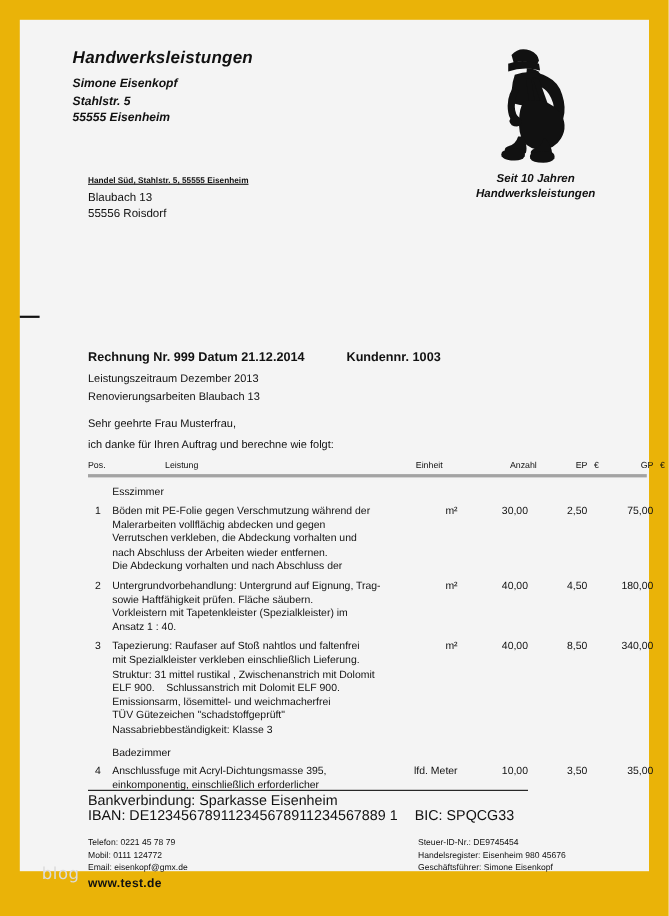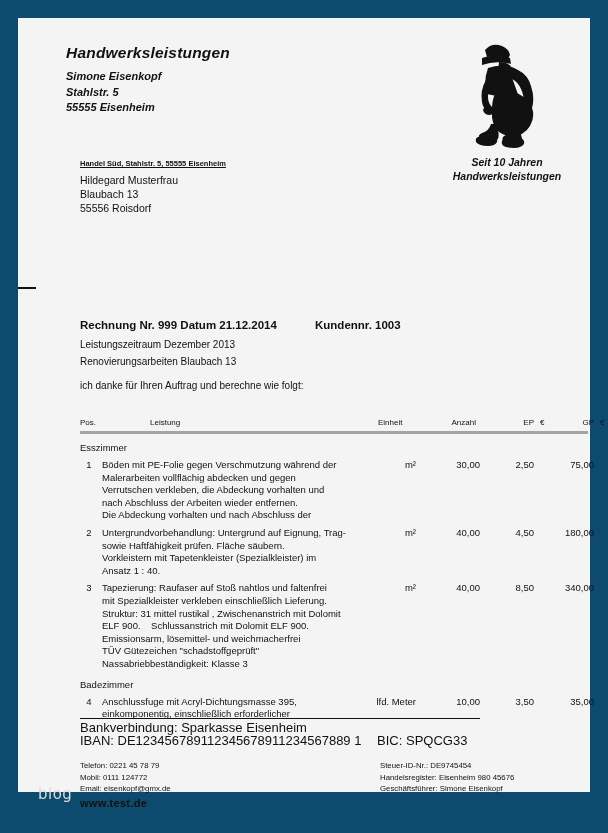--- a/index.html
+++ b/index.html
@@ -14,21 +14,21 @@
     font-family: "Liberation Sans", sans-serif;
     overflow: hidden;
   }
 
   
   #page-frame {
     position: absolute;
     left: 0; top: 0;
     width: 608px;
     height: 833px;
-    background: #0c4a6e;
+    background: #eab308;
     box-sizing: border-box;
   }
   #page-sheet {
     position: absolute;
     left: 18px;
     top: 18px;
     width: 572px;
     height: 774px;
     background: #f4f4f4;
     box-sizing: border-box;
@@ -70,21 +70,21 @@
     letter-spacing: 0.2px;
     margin-bottom: 7px;
   }
   .sender-line {
     font-size: 11px;
     line-height: 15.5px;
   }
 
   
   #logo-block {
-    left: 404px;
+    left: 384px;
     top: 22px;
     width: 170px;
     text-align: center;
   }
   #logo-figure { display:block; margin: 0 auto; }
   #logo-slogan {
     margin-top: 4px;
     font-size: 10.5px;
     font-style: italic;
     font-weight: bold;
@@ -146,30 +146,31 @@
     font-size: 8px;
     color: #111;
     height: 13px;
     border-bottom: 3px solid #a3a3a3;
     position: relative;
   }
   #table-header .cell { position: absolute; top: 0; }
   .c-pos   { left: 0px;   width: 18px; text-align: left; }
   .c-desc  { left: 22px; padding-left: 48px;  }
   .c-unit  { left: 298px; width: 46px; text-align: left; }
-  .c-qty   { left: 356px; width: 40px; text-align: right; }
+  .c-qty   { left: 368px; width: 40px; text-align: right; }
   .c-ep    { left: 418px; width: 36px; text-align: right; }
   .c-eur1  { left: 460px; width: 10px; text-align: left; }
   .c-gp    { left: 478px; width: 36px; text-align: right; }
   .c-eur2  { left: 520px; width: 10px; text-align: left; }
 
   .group-label {
     font-size: 9.5px;
     color: #111;
     margin-top: 7px;
+    margin-left: 22px;
     line-height: 13px;
   }
 
   .item-row {
     position: relative;
     margin-top: 5px;
     min-height: 13px;
   }
   .item-pos {
     position: absolute;
@@ -271,35 +272,35 @@
         </g>
       </svg>
       <div id="logo-slogan">
         <div>Seit 10 Jahren</div>
         <div>Handwerksleistungen</div>
       </div>
     </div>
 
     <div class="abs" id="recipient-block">
       <div id="return-line">Handel Süd, Stahlstr. 5, 55555 Eisenheim</div>
-      <div class="recipient-line">Hildegard Musterfrau</div>
       <div class="recipient-line">Blaubach 13</div>
       <div class="recipient-line">55556 Roisdorf</div>
     </div>
 
     <div class="abs" id="invoice-meta">
       <div id="invoice-title-row">
         <span>Rechnung Nr. 999   Datum 21.12.2014</span>
         <span id="invoice-kundennr">Kundennr. 1003</span>
       </div>
       <div class="meta-line">Leistungszeitraum   Dezember 2013</div>
       <div class="meta-line">Renovierungsarbeiten Blaubach 13</div>
     </div>
 
     <div class="abs" id="salutation-block">
+      <div class="salutation-line">Sehr geehrte Frau Musterfrau,</div>
       <div class="salutation-line">ich danke für Ihren Auftrag und berechne wie folgt:</div>
     </div>
 
     <div class="abs" id="items-table">
       <div id="table-header">
         <span class="cell c-pos">Pos.</span>
         <span class="cell c-desc">Leistung</span>
         <span class="cell c-unit">Einheit</span>
         <span class="cell c-qty">Anzahl</span>
         <span class="cell c-ep">EP</span>

